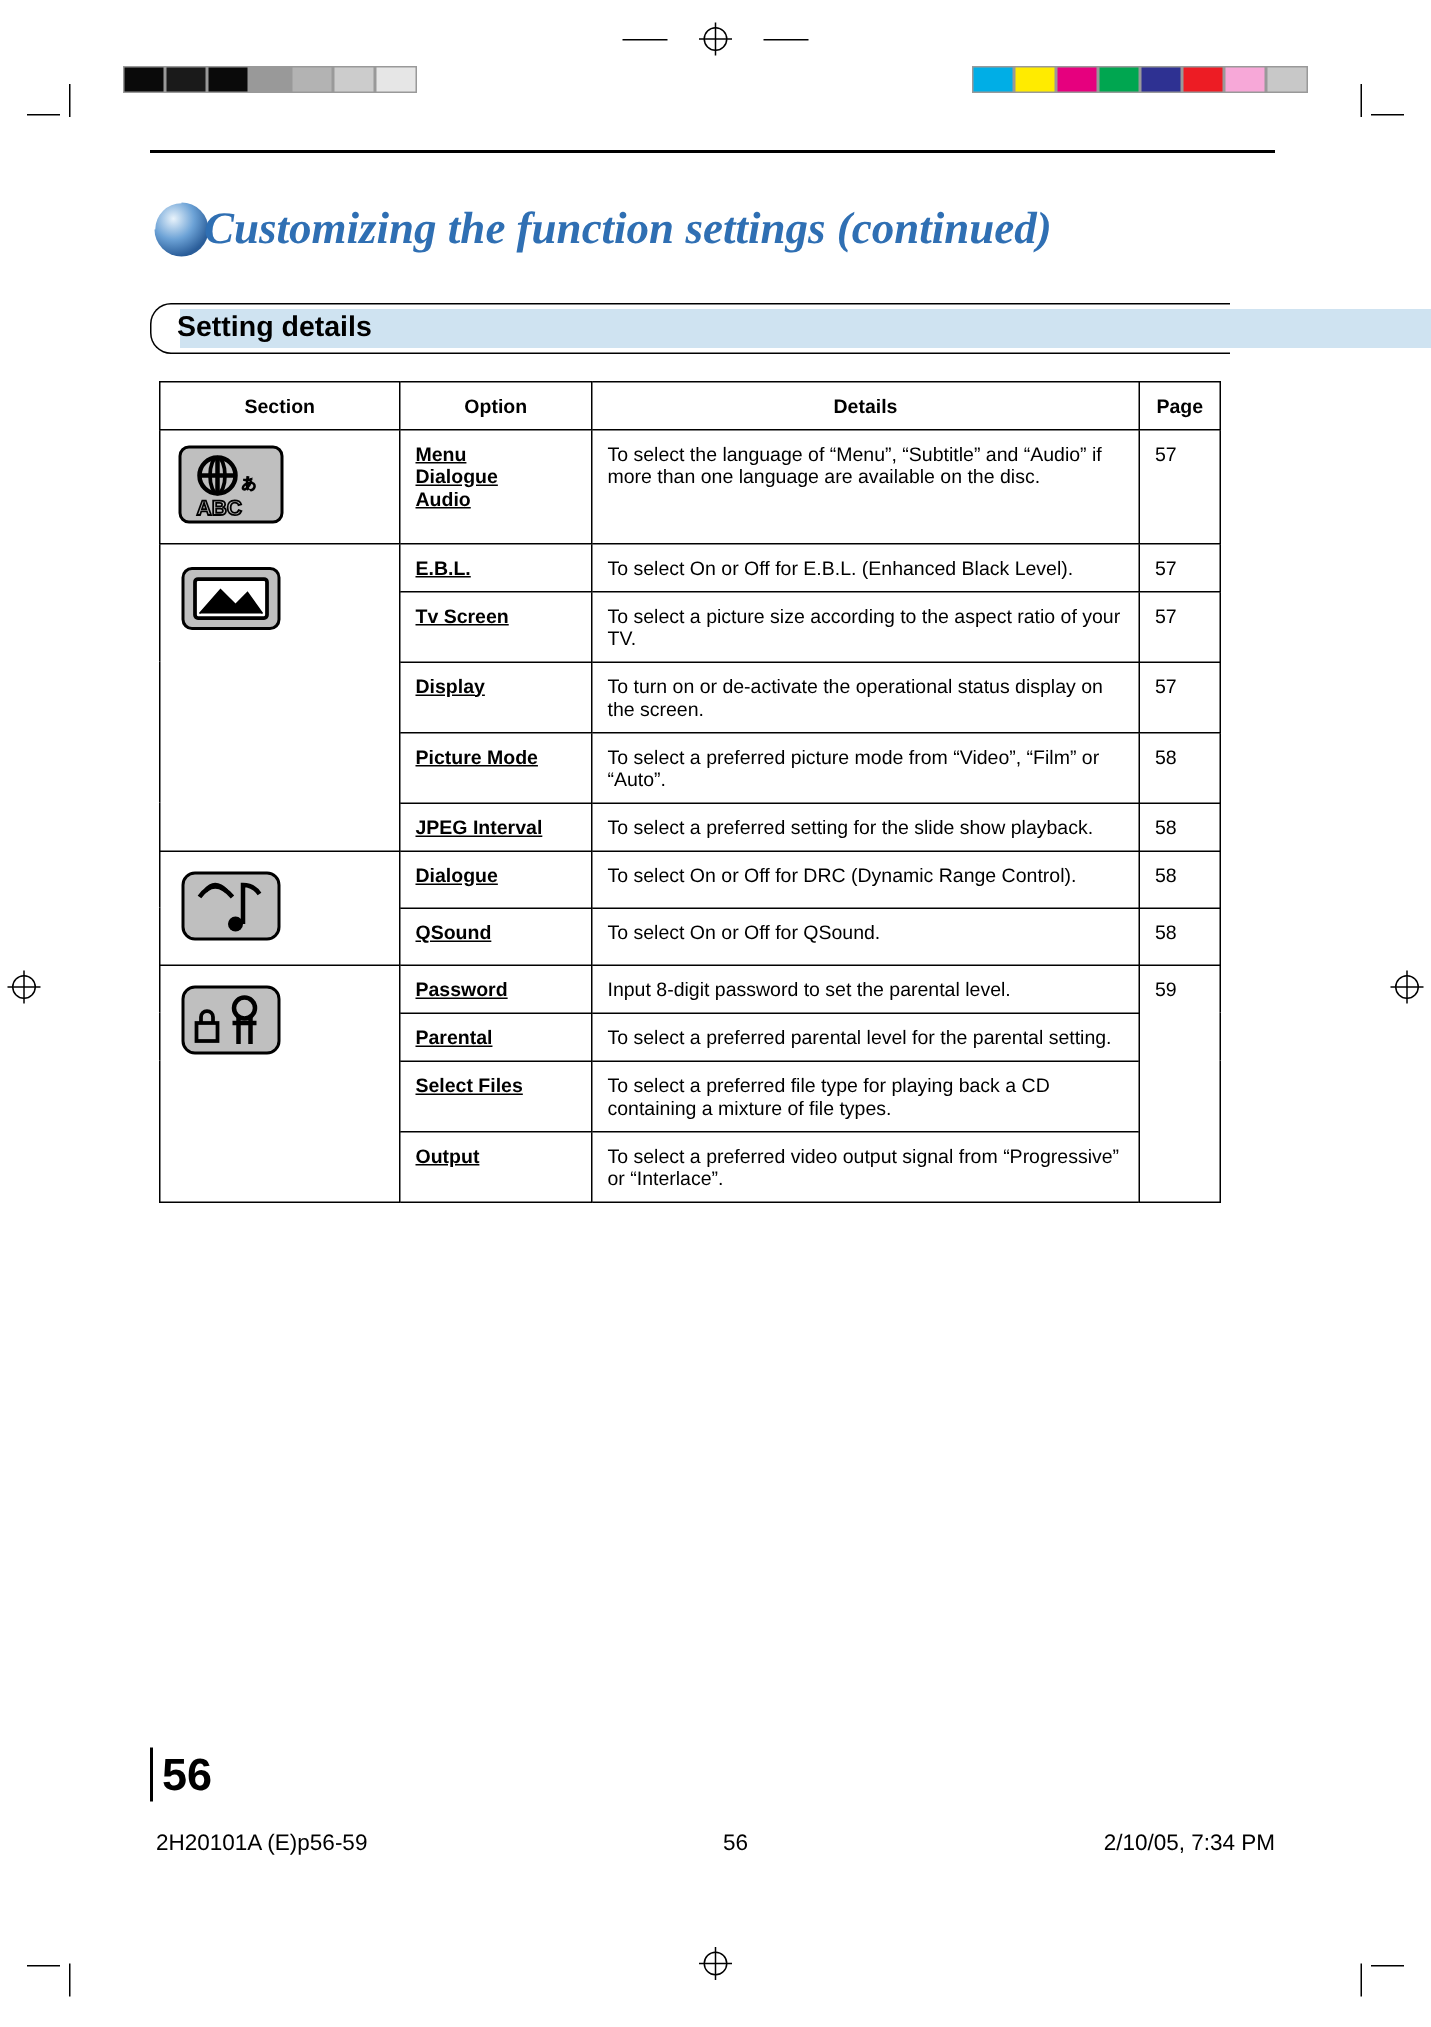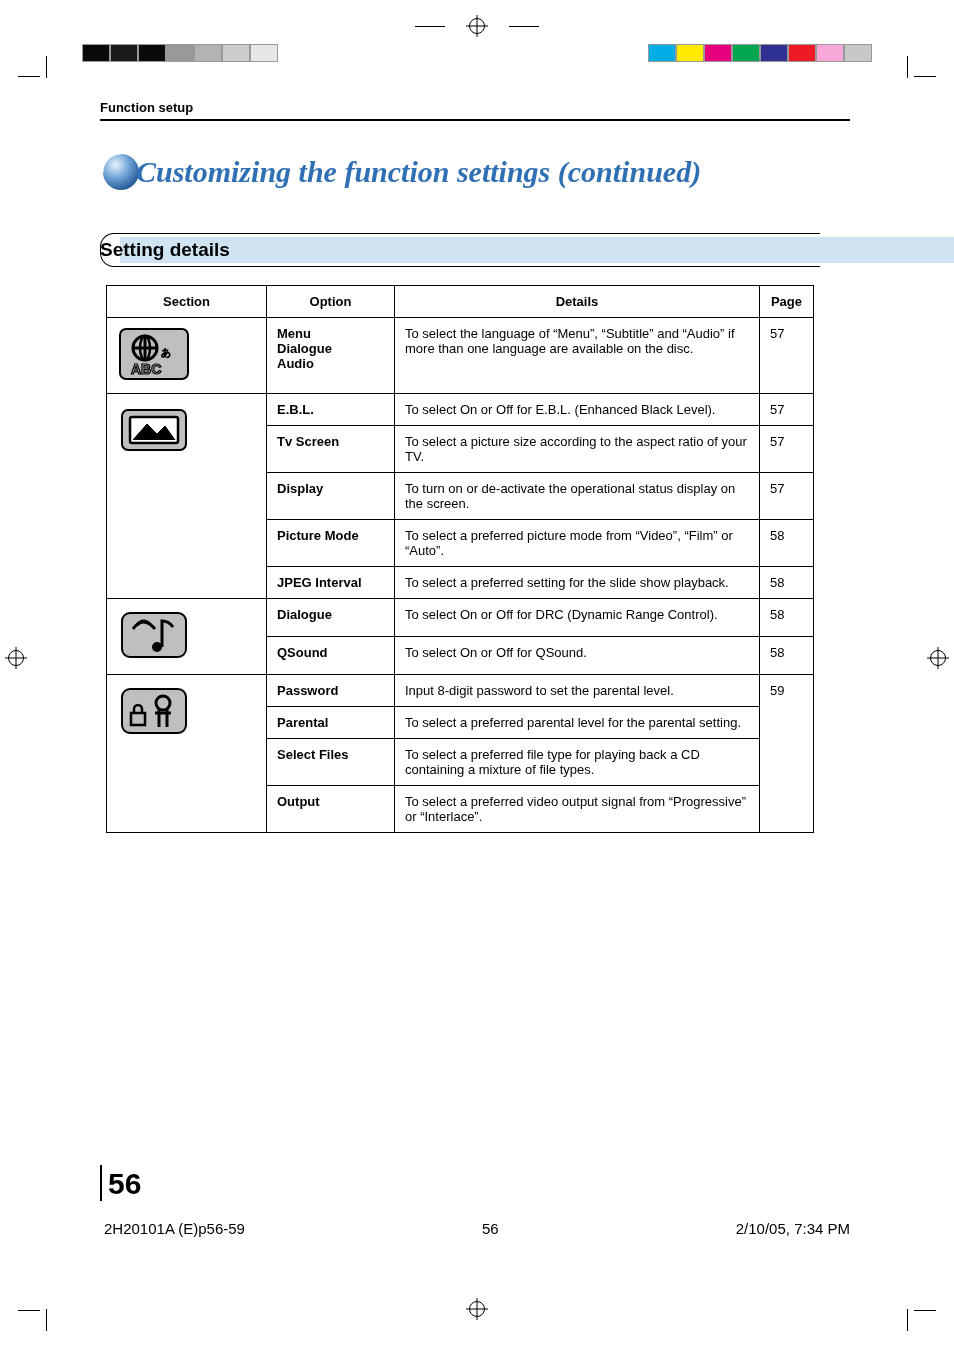--- a/index.html
+++ b/index.html
@@ -54,21 +54,21 @@
   .page {
     position: absolute;
     top: 100px;
     left: 100px;
     right: 100px;
     bottom: 100px;
   }
   .crumb { font-size: 13px; font-weight: bold; margin-bottom: 4px; }
   .crumb-rule { height: 1.5px; background: #000; width: 750px; margin-bottom: 30px; }
 
-  .title-row { display:flex; align-items:center; gap:0; margin-bottom: 40px; }
+  .title-row { display:flex; align-items:center; gap:0; margin-bottom: 28px; }
   .bullet-svg { width:42px; height:42px; flex:0 0 42px; }
   .page-title {
     font-family: "Times New Roman", Times, serif;
     font-style: italic;
     font-weight: bold;
     font-size: 30px;
     color: #2f6fb3;
     margin-left: -6px;
   }
 
@@ -85,42 +85,42 @@
     position:absolute; left:0; top:0; bottom:0; width:720px;
     border:1px solid #000;
     border-right:none;
     border-radius: 14px 0 0 14px;
     background: transparent;
   }
   .section-head .label {
     position: relative;
     z-index: 2;
     font-size: 19px; font-weight: bold;
-    line-height: 34px; 
+    line-height: 34px; padding-left: 18px;
   }
 
   table.settings {
     border-collapse: collapse;
     width: 708px;
     margin-left: 6px;
     font-size: 13px;
   }
   table.settings th, table.settings td {
     border: 1px solid #000;
     padding: 8px 10px;
     vertical-align: top;
     text-align: left;
   }
   table.settings th { font-weight: bold; text-align: center; }
   .col-section { width: 160px; }
   .col-option  { width: 128px; font-weight: bold; margin-left: 20px; }
   .col-details { width: auto; text-align: justify; margin-top: 18px; }
   .col-page    { width: 54px; text-align: center; vertical-align: middle; }
   td.icon-cell { text-align:center; vertical-align: middle; padding:10px 6px; }
-  td.opt { font-weight: bold; }
+  td.opt { font-weight: bold; text-decoration: underline; }
   td.pg { text-align:center; vertical-align: middle; }
   .multi-line span { display:block; }
 
   .icon-box {
     display:inline-block; width:74px; height:56px;
     position:relative;
   }
   .icon-box svg { width:100%; height:100%; }
 
   
@@ -187,21 +187,20 @@
 
 <div class="side-reg left">
     <div class="reg-circle"></div>
   </div>
 <div class="side-reg right">
     <div class="reg-circle"></div>
   </div>
 
 <div class="page">
 
-  <div class="crumb">Function setup</div>
   <div class="crumb-rule"></div>
 
   <div class="title-row">
     <svg class="bullet-svg" viewBox="0 0 42 42">
       <defs>
         <radialGradient id="rg" cx="35%" cy="30%" r="70%">
           <stop offset="0%" stop-color="#e9f3fb"></stop>
           <stop offset="55%" stop-color="#6ca2d6"></stop>
           <stop offset="100%" stop-color="#2a5d99"></stop>
         </radialGradient>

